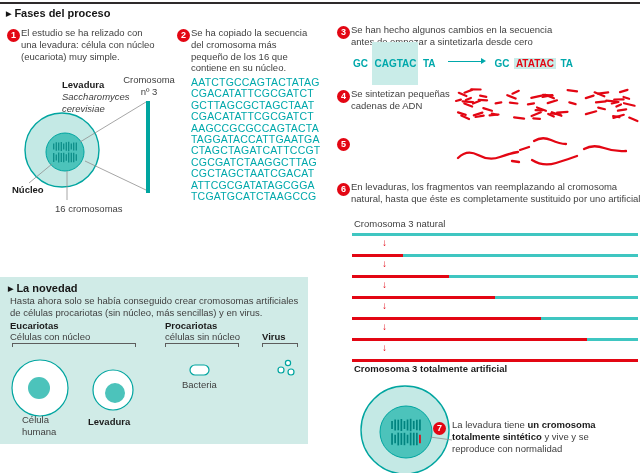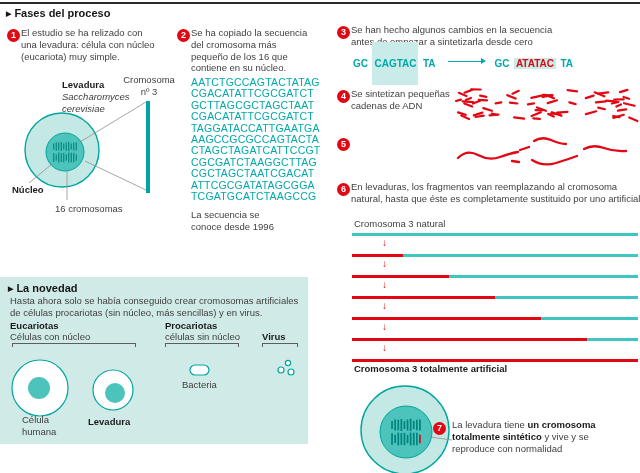--- a/index.html
+++ b/index.html
@@ -92,30 +92,28 @@
   <div class="badge" style="left:177px;top:29px" data-name="step-badge-2">2</div>
   <div class="txt" style="left:191px;top:27px;width:140px" data-name="step-2-text">Se ha copiado la secuencia
 del cromosoma más
 pequeño de los 16 que
 contiene en su núcleo.</div>
   <div class="seq" style="left:191px;top:77px" data-name="dna-sequence">
       <div data-name="dna-sequence-line">AATCTGCCAGTACTATAG</div>
       <div data-name="dna-sequence-line">CGACATATTCGCGATCT</div>
       <div data-name="dna-sequence-line">GCTTAGCGCTAGCTAAT</div>
       <div data-name="dna-sequence-line">CGACATATTCGCGATCT</div>
+      <div data-name="dna-sequence-line">AAGCCGCGCCAGTACTA</div>
       <div data-name="dna-sequence-line">TAGGATACCATTGAATGA</div>
-      <div data-name="dna-sequence-line">AAGCCGCGCCAGTACTA</div>
       <div data-name="dna-sequence-line">CTAGCTAGATCATTCCGT</div>
       <div data-name="dna-sequence-line">CGCGATCTAAGGCTTAG</div>
       <div data-name="dna-sequence-line">CGCTAGCTAATCGACAT</div>
       <div data-name="dna-sequence-line">ATTCGCGATATAGCGGA</div>
       <div data-name="dna-sequence-line">TCGATGCATCTAAGCCG</div>
     </div>
-  <div class="txt" style="left:191px;top:209px;width:120px" data-name="sequence-note">La secuencia se
-conoce desde 1996</div>
 
   <div class="badge" style="left:337px;top:26px" data-name="step-badge-3">3</div>
   <div class="txt" style="left:351px;top:24px;width:290px" data-name="step-3-text">Se han hecho algunos cambios en la secuencia
 antes de empezar a sintetizarla desde cero</div>
   <div class="editrow" style="left:353px;top:53px" data-name="sequence-edit">
     <span class="seqtxt" data-name="edit-left-prefix">GC</span>
     <span class="seqtxt hl" data-name="edit-left-highlight">CAGTAC</span>
     <span class="seqtxt" data-name="edit-left-suffix">TA</span>
     <span class="arrow-line" data-name="right-arrow-icon"></span>
     <span class="seqtxt" data-name="edit-right-prefix">GC</span>

